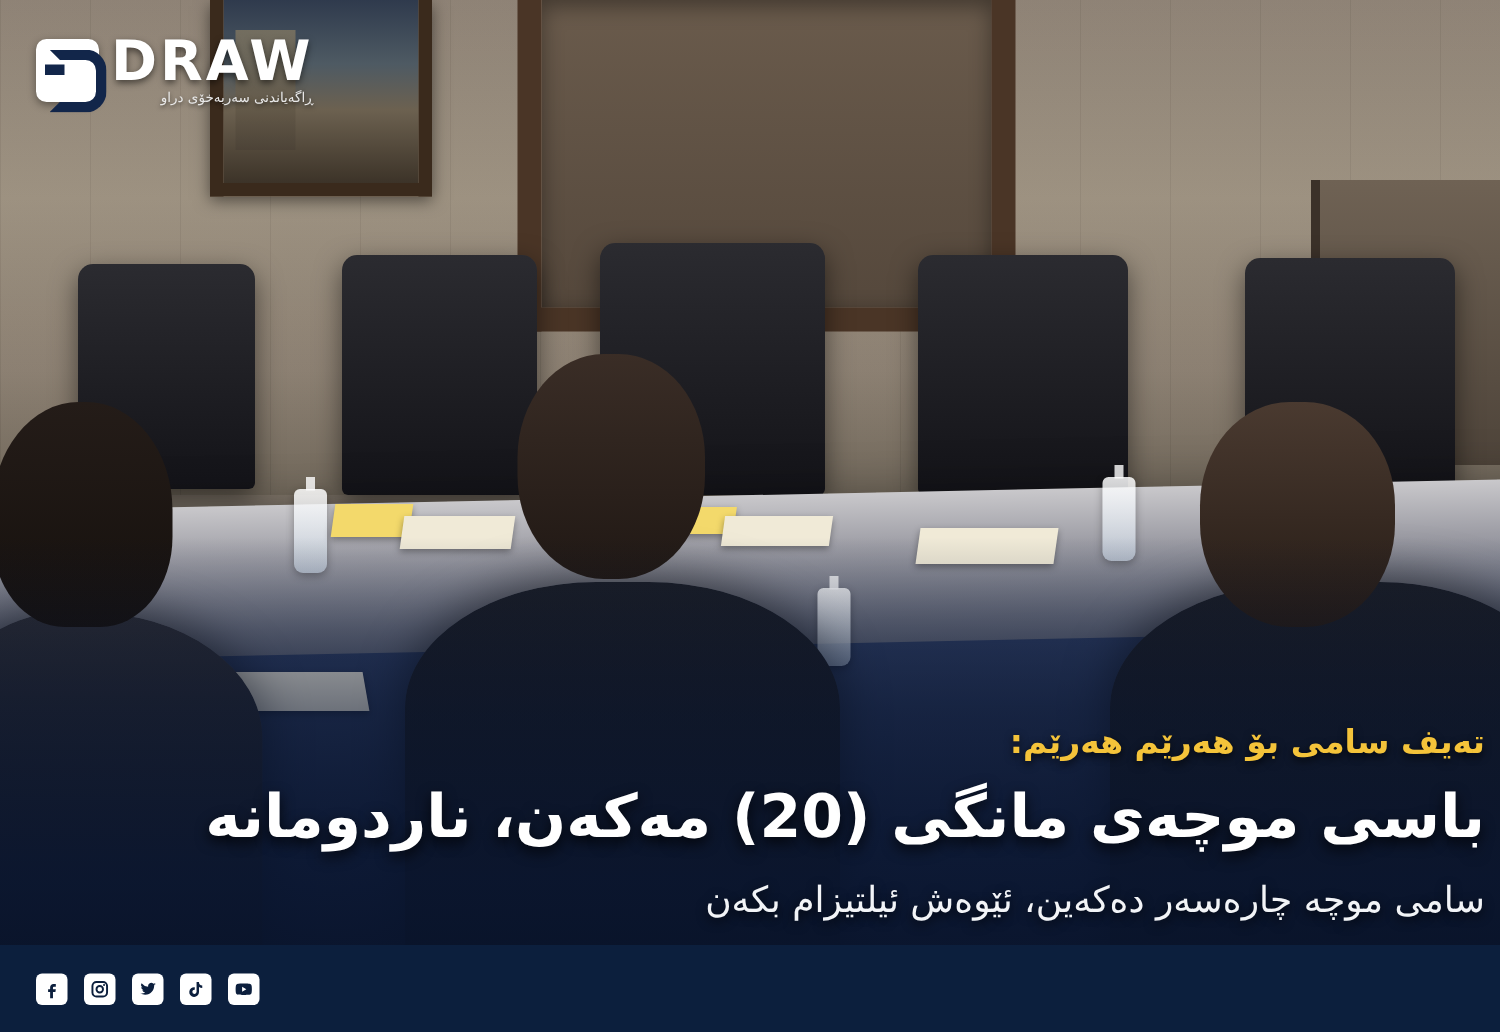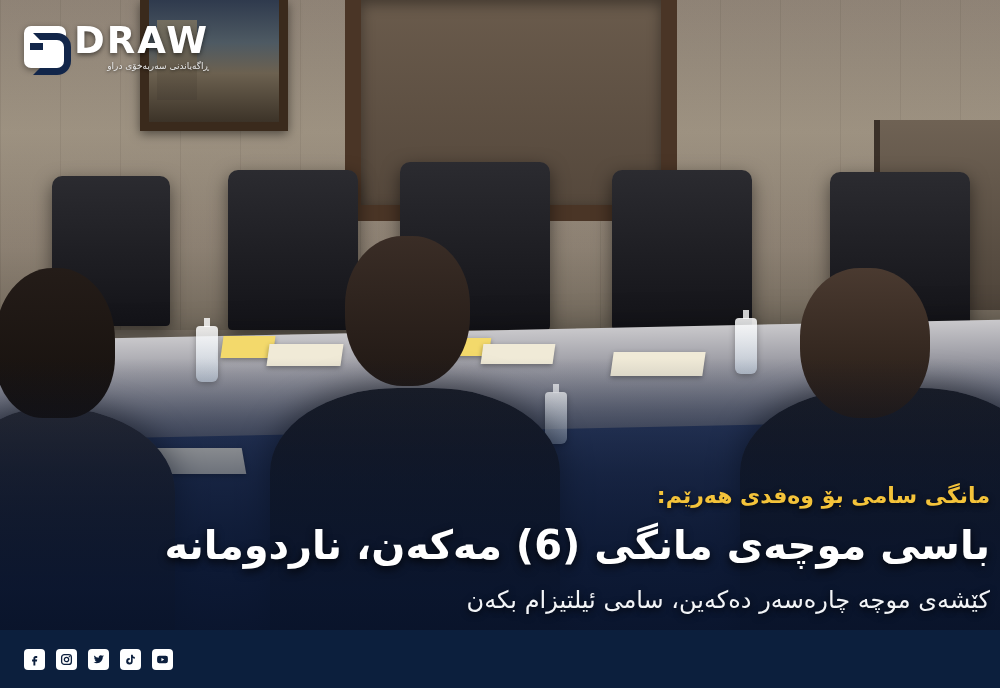--- a/index.html
+++ b/index.html
@@ -377,23 +377,23 @@
 
   <div class="logo">
     <div class="logo-mark"></div>
     <div class="logo-text">
       <div class="logo-word">DRAW</div>
       <div class="logo-sub">ڕاگەیاندنی سەربەخۆی دراو</div>
     </div>
   </div>
 
   <div class="headline-block">
-    <div class="kicker">مانگی سامی بۆ وەفدی هەرێم:</div>
-    <div class="headline">باسی موچەی مانگی (6) مەکەن، ناردومانە</div>
-    <div class="subhead">کێشەی موچە چارەسەر دەکەین، سامی ئیلتیزام بکەن</div>
+    <div class="kicker">تەیف سامی بۆ هەرێم هەرێم:</div>
+    <div class="headline">باسی موچەی مانگی (20) مەکەن، ناردومانە</div>
+    <div class="subhead">سامی موچە چارەسەر دەکەین، ئێوەش ئیلتیزام بکەن</div>
   </div>
 
   <div class="footer">
     <span class="sicon">
       <svg width="13" height="13" viewBox="0 0 24 24">
           <path fill="#0c1f3d" d="M14 9h3V5.5h-3c-2.2 0-4 1.8-4 4V12H7.5v3.5H10V23h3.5v-7.5h3L17 12h-3.5V9.8c0-.5.4-.8 1-.8z"></path>
         </svg>
     </span>
     <span class="sicon">
       <svg width="13" height="13" viewBox="0 0 24 24">

